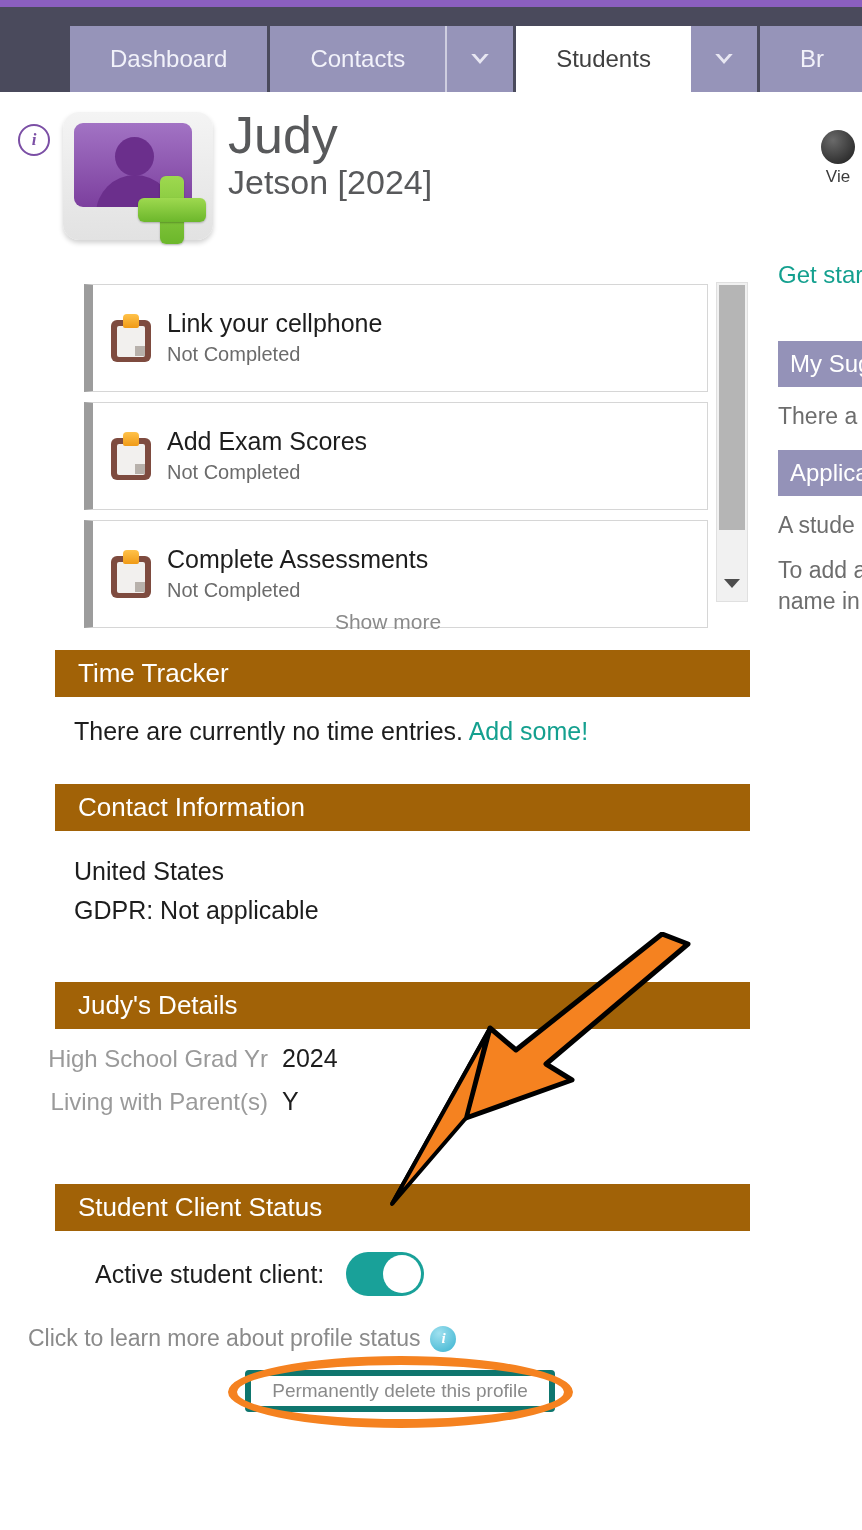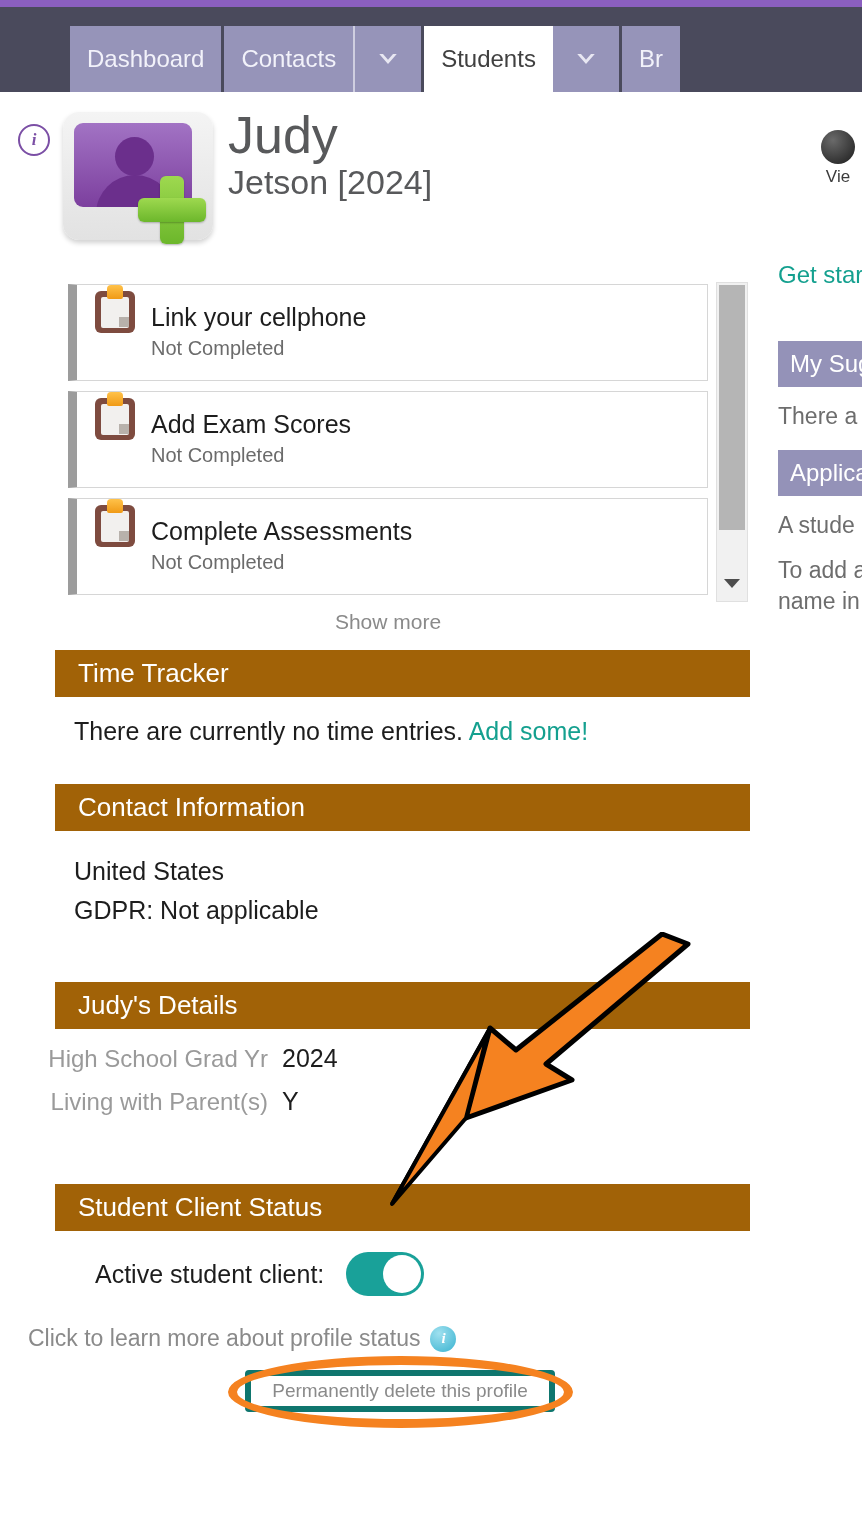--- a/index.html
+++ b/index.html
@@ -14,21 +14,21 @@
   
   #top-strip{height:7px;background:#8b5fc0;width:100%;}
   #navbar{
     height:85px;background:#4a4a5c;width:100%;
     position:relative;box-sizing:border-box;
   }
   .tabs{position:absolute;left:70px;bottom:0;display:flex;align-items:flex-end;height:66px;}
   .tab{
     background:#9694b9;color:#f2f2fa;
     height:66px;display:flex;align-items:center;justify-content:center;
-    font-size:24px;box-sizing:border-box;padding:0 17px;
+    font-size:24px;box-sizing:border-box;padding:0 40px;
     white-space:nowrap;
   }
   .tab.caret{padding:0;width:66px;}
   .tab.active{background:#ffffff;color:#404040;}
   .tabsep{width:3px;background:#4a4a5c;height:66px;}
   .tabsep.thin{width:2px;background:#cfcee0;}
   .caret-glyph{display:block;width:30px;height:30px;}
 
   
   #content{position:absolute;top:92px;left:0;width:862px;height:1438px;}
@@ -97,22 +97,22 @@
   .rr-text{font-size:23px;color:#6d6d6d;margin-top:14px;line-height:1.35;}
 
   
   #ghost-line{
     position:absolute;left:150px;top:172px;width:520px;height:18px;
     color:#6d6d6d;font-size:21px;overflow:hidden;
   }
   #checklist{position:absolute;left:68px;top:192px;width:640px;}
   .chk-item{
     border:1px solid #d6d6d6;border-left:9px solid #9c9c9c;
-    background:#fff;height:97px;margin-bottom:10px;
-    display:flex;box-sizing:border-box;
+    background:#fff;height:108px;margin-bottom:10px;
+    display:flex;align-items:center;box-sizing:border-box;margin-left:16px;
   }
   .clip-icon{
     position:relative;width:40px;height:48px;margin:0 16px 0 18px;flex:0 0 auto;
   }
   .clip-board{
     position:absolute;left:0;top:6px;width:40px;height:42px;border-radius:6px;
     background:#7e4b3f;
   }
   .clip-paper{
     position:absolute;left:6px;top:12px;width:28px;height:31px;background:#f2f0ee;

